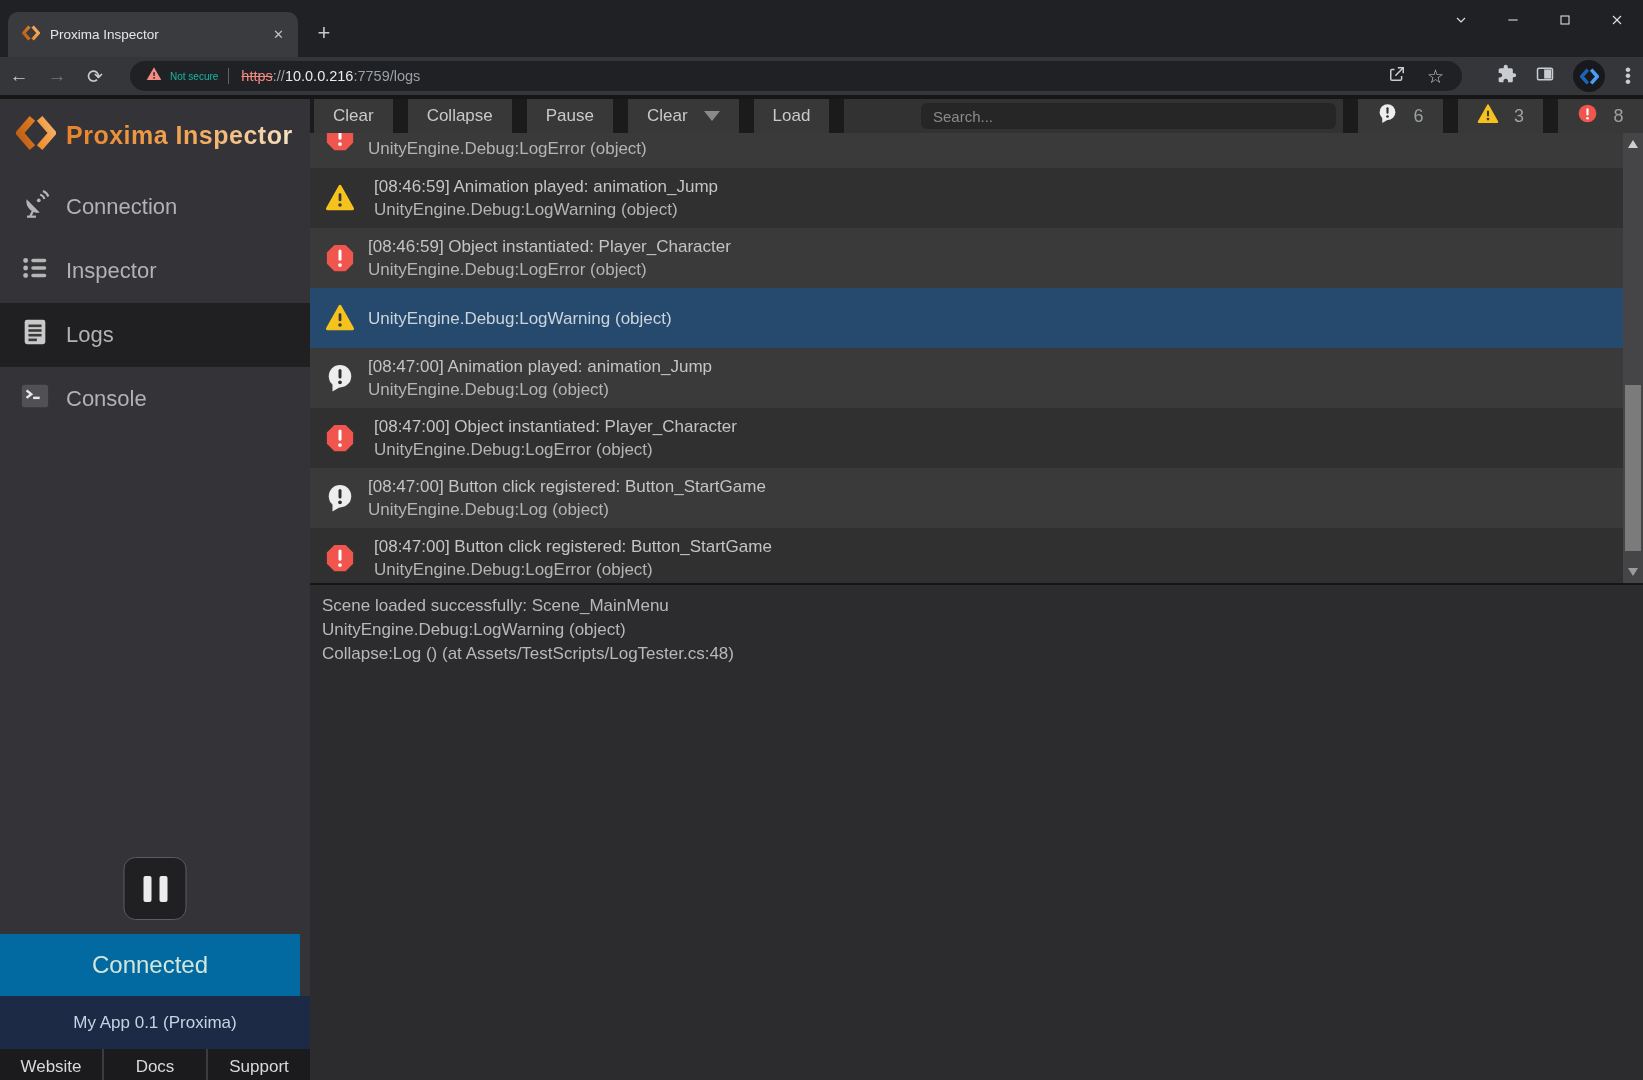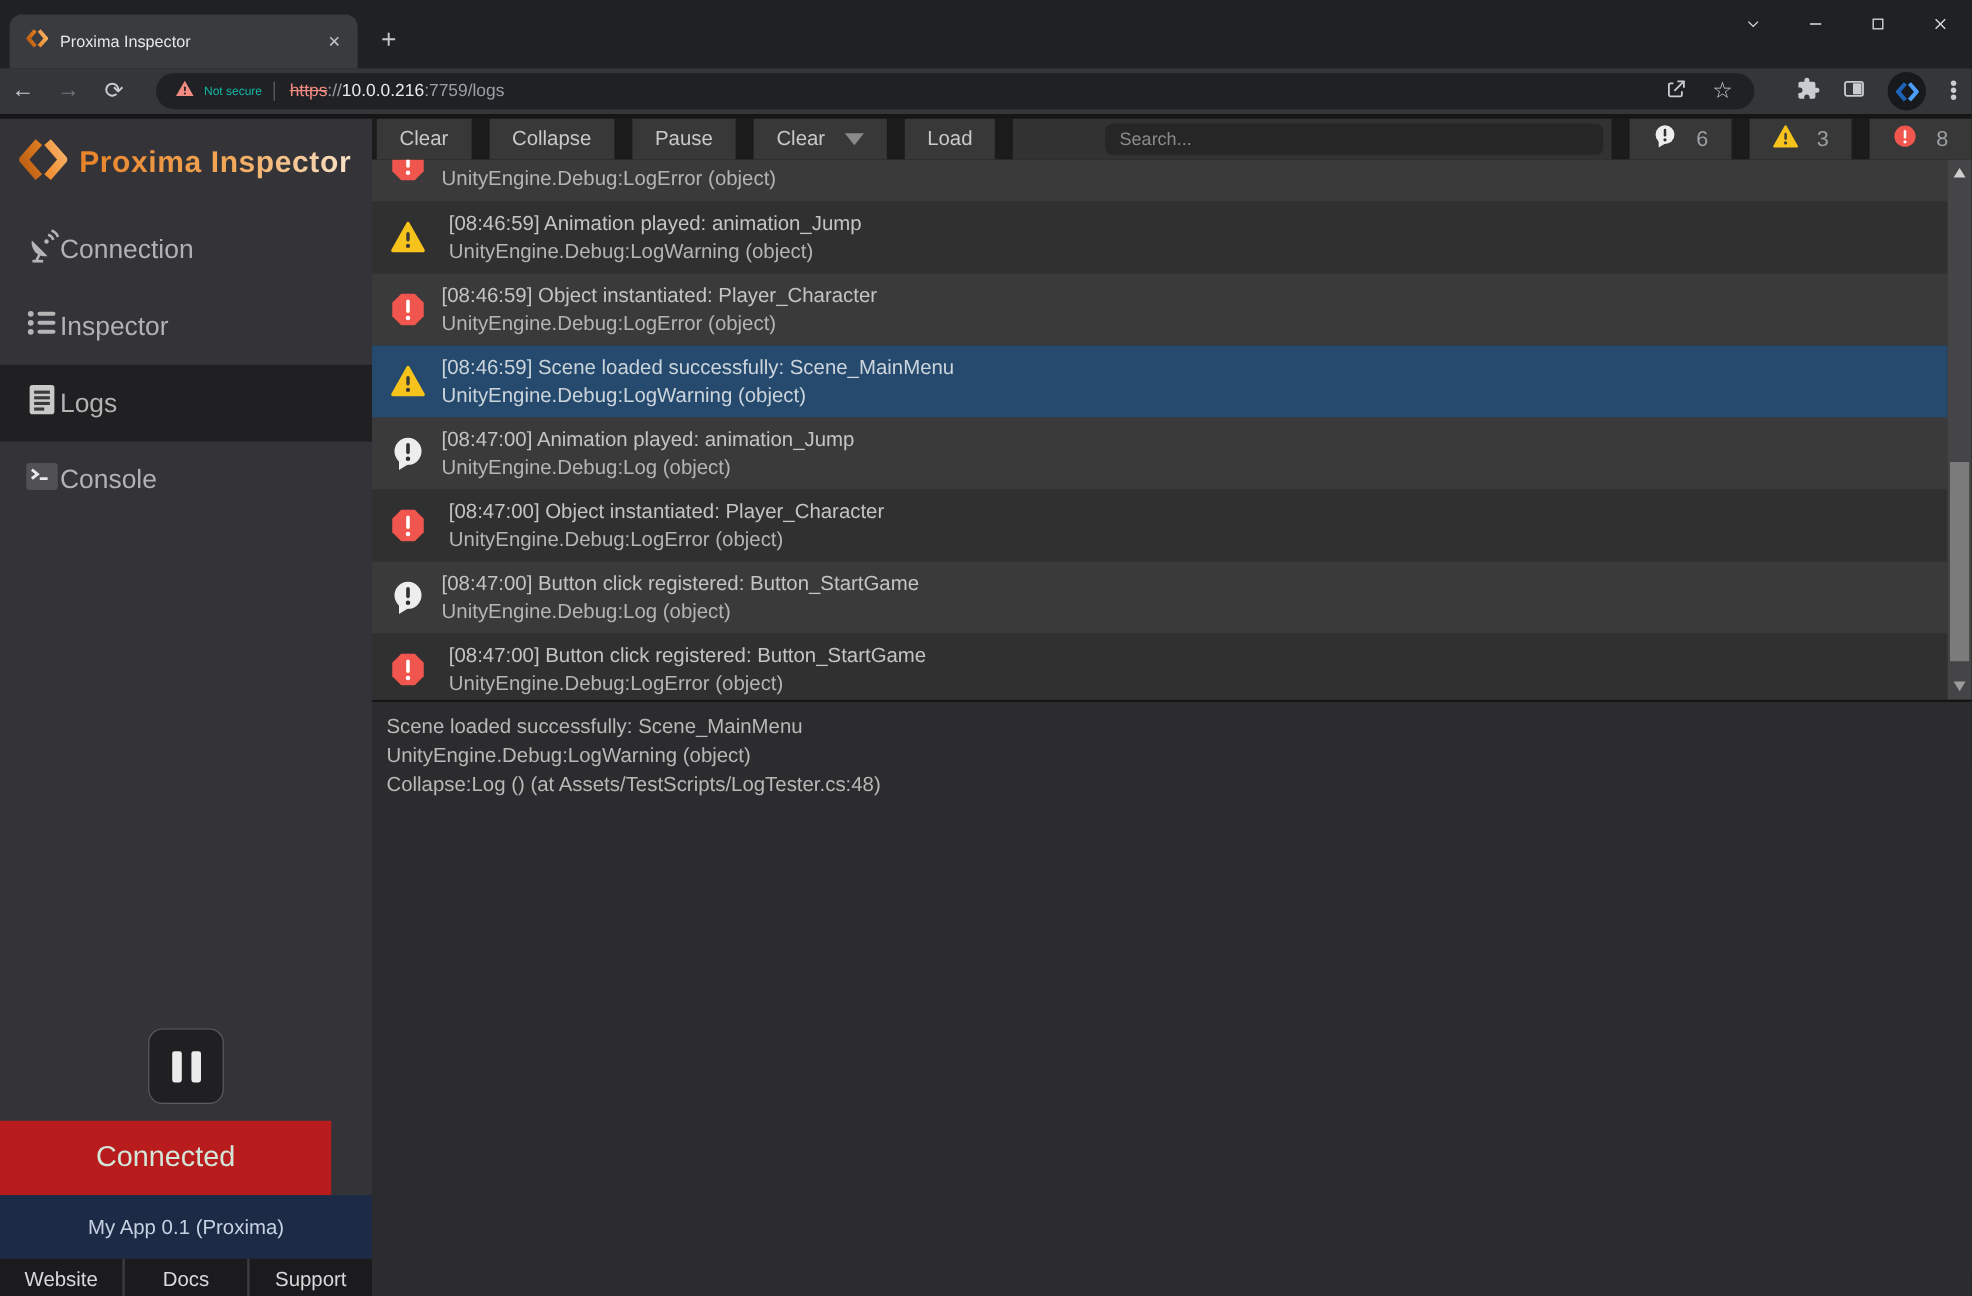--- a/index.html
+++ b/index.html
@@ -45,28 +45,28 @@
   .page { position:absolute; left:0; top:95px; width:1643px; height:985px; background:#2c2c2e; }
   .top-strip { position:absolute; left:0; top:0; width:100%; height:4px; background:#161616; }
 
   
   .sidebar { position:absolute; left:0; top:4px; width:310px; height:981px; background:#343438; }
   .logo { display:flex; align-items:center; gap:10px; padding:14px 0 10px 16px; }
   .logo-text { font-size:25px; font-weight:700; letter-spacing:0.5px;
     background:linear-gradient(90deg,#e9832a 0%,#f2a757 55%,#f8e3c8 100%);
     -webkit-background-clip:text; background-clip:text; color:transparent; }
   .navitems { margin-top:8px; }
-  .nav-item { height:64px; display:flex; align-items:center; padding-left:20px;
+  .nav-item { height:64px; display:flex; align-items:center; gap:16px; padding-left:20px;
     color:#b2b2b2; font-size:22px; cursor:pointer; }
   .nav-item.active { background:#202022; }
   .pause-btn { position:absolute; left:50%; top:758px; transform:translateX(-50%);
     width:63px; height:63px; background:#202022; border:1.5px solid #5a5c60; border-radius:12px;
     display:flex; align-items:center; justify-content:center; gap:8px; }
   .pause-btn i { display:block; width:8px; height:26px; background:#ececec; border-radius:2px; }
-  .connected { position:absolute; left:0; top:835px; width:276px; height:62px; background:#b91c1c;
+  .connected { position:absolute; left:0; top:835px; width:300px; height:62px; background:#0369a1;
     color:#d3e6da; font-size:24px; display:flex; align-items:center; justify-content:center; }
   .appbar { position:absolute; left:0; top:897px; width:310px; height:53px; background:#1d2a45;
     color:#c6d2e2; font-size:17px; display:flex; align-items:center; justify-content:center; }
   .side-footer { position:absolute; left:0; top:950px; width:310px; height:35px; background:#1b1b1d;
     display:flex; }
   .foot-btn { flex:1; display:flex; align-items:center; justify-content:center; color:#d9d9db;
     font-size:17px; border-left:2px solid #3c3c40; }
   .foot-btn:first-child { border-left:none; }
 
   
@@ -395,21 +395,20 @@
 
         <div class="row selected">
           <span class="licon">
             <svg width="30" height="30" viewBox="0 0 32 32">
               <path d="M16 3.5 L29.5 27.5 L2.5 27.5 Z" fill="#f6c21c" stroke="#f6c21c" stroke-width="3" stroke-linejoin="round"></path>
               <rect x="14.5" y="11" width="3" height="8.5" rx="1.5" fill="#3a3a3a"></rect>
                 <circle cx="16" cy="23.4" r="1.9" fill="#3a3a3a"></circle>
             </svg>
           </span>
           <div class="ltxt">
-            <div class="l1">[08:46:59] Scene loaded successfully: Scene_MainMenu</div>
             <div class="l2">UnityEngine.Debug:LogWarning (object)</div>
           </div>
         </div>
 
         <div class="row light">
           <span class="licon">
             <svg width="30" height="30" viewBox="0 0 32 32">
               <circle cx="16" cy="14" r="12" fill="#ededed"></circle>
                 <polygon points="8,22 8,30.5 17,25" fill="#ededed"></polygon>
               <rect x="14.4" y="6.5" width="3.2" height="10" rx="1.6" fill="#2e2e2e"></rect>

